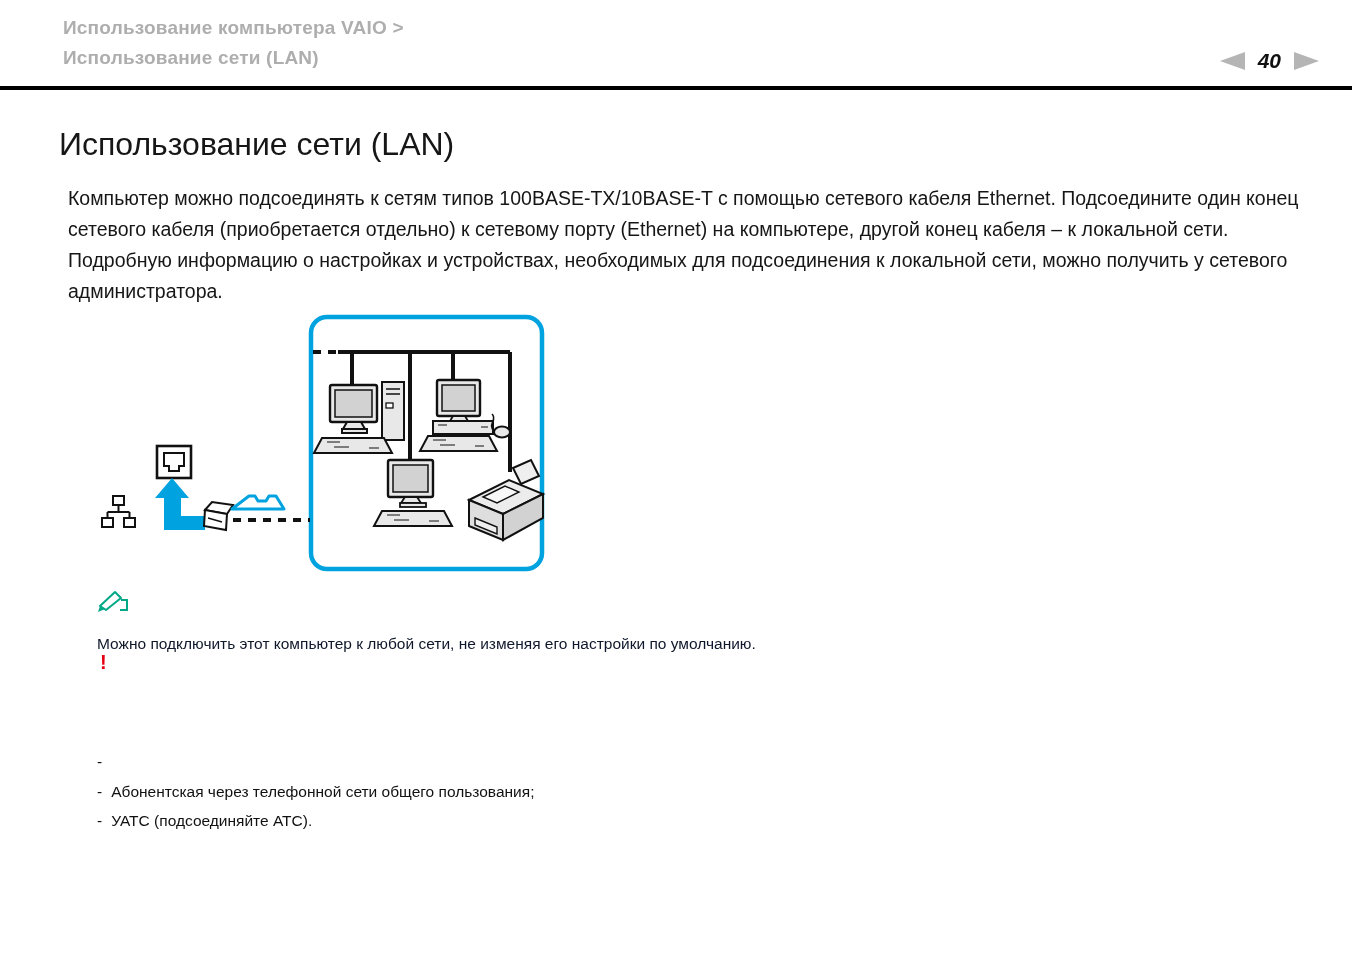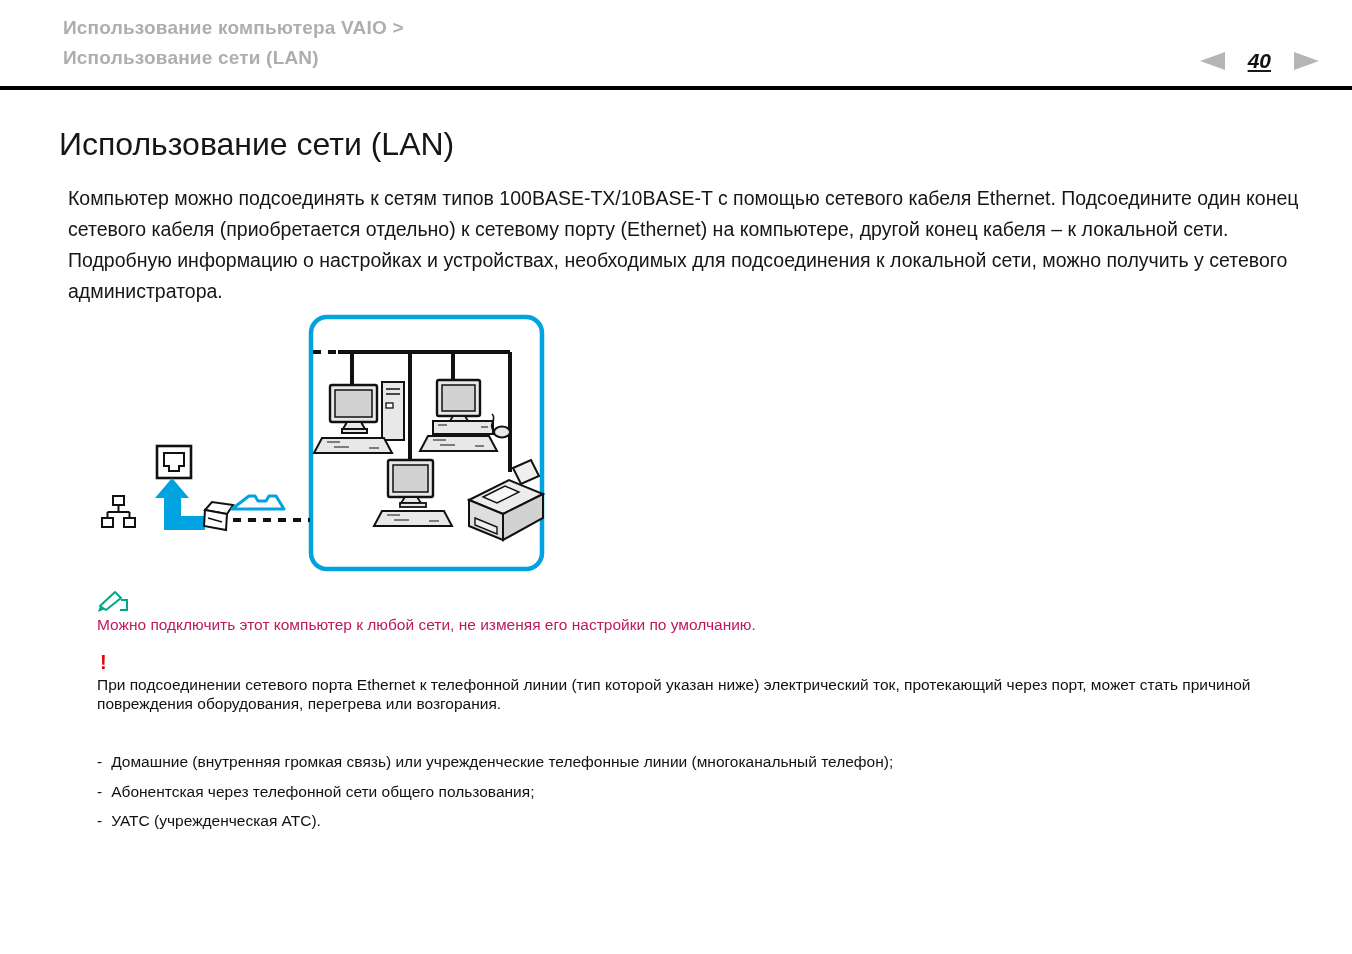--- a/index.html
+++ b/index.html
@@ -12,21 +12,21 @@
 
   
   .breadcrumb {
     position: absolute; left: 63px; top: 13px;
     font-weight: bold; font-size: 19px; line-height: 30px;
     color: #aeaeae; letter-spacing: .2px;
   }
   .breadcrumb div { white-space: nowrap; }
   .pagenav {
     position: absolute; right: 33px; top: 49px;
-    display: flex; align-items: center; gap: 23px; text-decoration: underline;
+    display: flex; align-items: center; gap: 13px;
   }
   .tri { width: 0; height: 0; border-style: solid; display: inline-block; }
   .tri-left  { border-width: 9px 25px 9px 0; border-color: transparent #b5b5b5 transparent transparent; }
   .tri-right { border-width: 9px 0 9px 25px; border-color: transparent transparent transparent #b5b5b5; }
   .pagenum { font-weight: bold; font-style: italic; font-size: 21px; color: #111; }
   .rule { position: absolute; left: 0; top: 86px; width: 1352px; height: 4px; background: #000; }
 
   
   .title {
     position: absolute; left: 59px; top: 124px; margin: 0;
@@ -35,21 +35,21 @@
   .intro {
     position: absolute; left: 68px; top: 183px; margin: 0;
     width: 1240px; font-size: 19.5px; line-height: 31px; color: #161616;
   }
 
   .diagram { position: absolute; left: 85px; top: 308px; width: 475px; height: 287px; }
 
   
   .note { position: absolute; left: 97px; top: 589px; width: 1190px; }
   .note .note-icon { display: block; }
-  .note p { margin: 0 0 0; font-size: 15.5px; line-height: 19px; color: #be185d; }
+  .note p { margin: 19px 0 0; font-size: 15.5px; line-height: 19px; color: #0f172a; }
 
   
   .warning { position: absolute; left: 97px; top: 652px; width: 1192px; }
   .warn-mark { color: #E60012; font-weight: bold; font-size: 20px; line-height: 21px; margin-left: 3px; }
   .warning p { margin: 3px 0 0; font-size: 15.5px; line-height: 18.5px; color: #111; }
 
   
   .phone-list {
     position: absolute; left: 97px; top: 753px; margin: 0; padding: 0;
     list-style: none; width: 1100px;
@@ -170,31 +170,29 @@
     <svg class="note-icon" width="32" height="26" viewBox="0 0 32 26" xmlns="http://www.w3.org/2000/svg">
       <path d="M3,17 L18,3 L24,9 L9,21 Z" fill="#fff" stroke="#00A886" stroke-width="2" stroke-linejoin="round"></path>
       <path d="M3,17 L1,23 L8,20 Z" fill="#00A886"></path>
       <path d="M24,11 h6 v10 h-7" fill="none" stroke="#00A886" stroke-width="2"></path>
     </svg>
     <p>Можно подключить этот компьютер к любой сети, не изменяя его настройки по умолчанию.</p>
   </section>
 
   <section class="warning">
     <div class="warn-mark">!</div>
-    <p>При подсоединении сетевого порта Ethernet к телефонной линии (тип которой указан ниже) электрический ток, протекающий через порт, может стать причиной повреждения оборудования, перегрева или возгорания.</p>
   </section>
 
   <ul class="phone-list">
     <li>
       <span class="dash">-</span>
-      <span>Домашние (внутренняя громкая связь) или учрежденческие телефонные линии (многоканальный телефон);</span>
     </li>
     <li>
       <span class="dash">-</span>
       <span>Абонентская через телефонной сети общего пользования;</span>
     </li>
     <li>
       <span class="dash">-</span>
-      <span>УАТС (учрежденческая АТС).</span>
+      <span>УАТС (подсоединяйте АТС).</span>
     </li>
   </ul>
 
 </div>
 
 </body></html>

